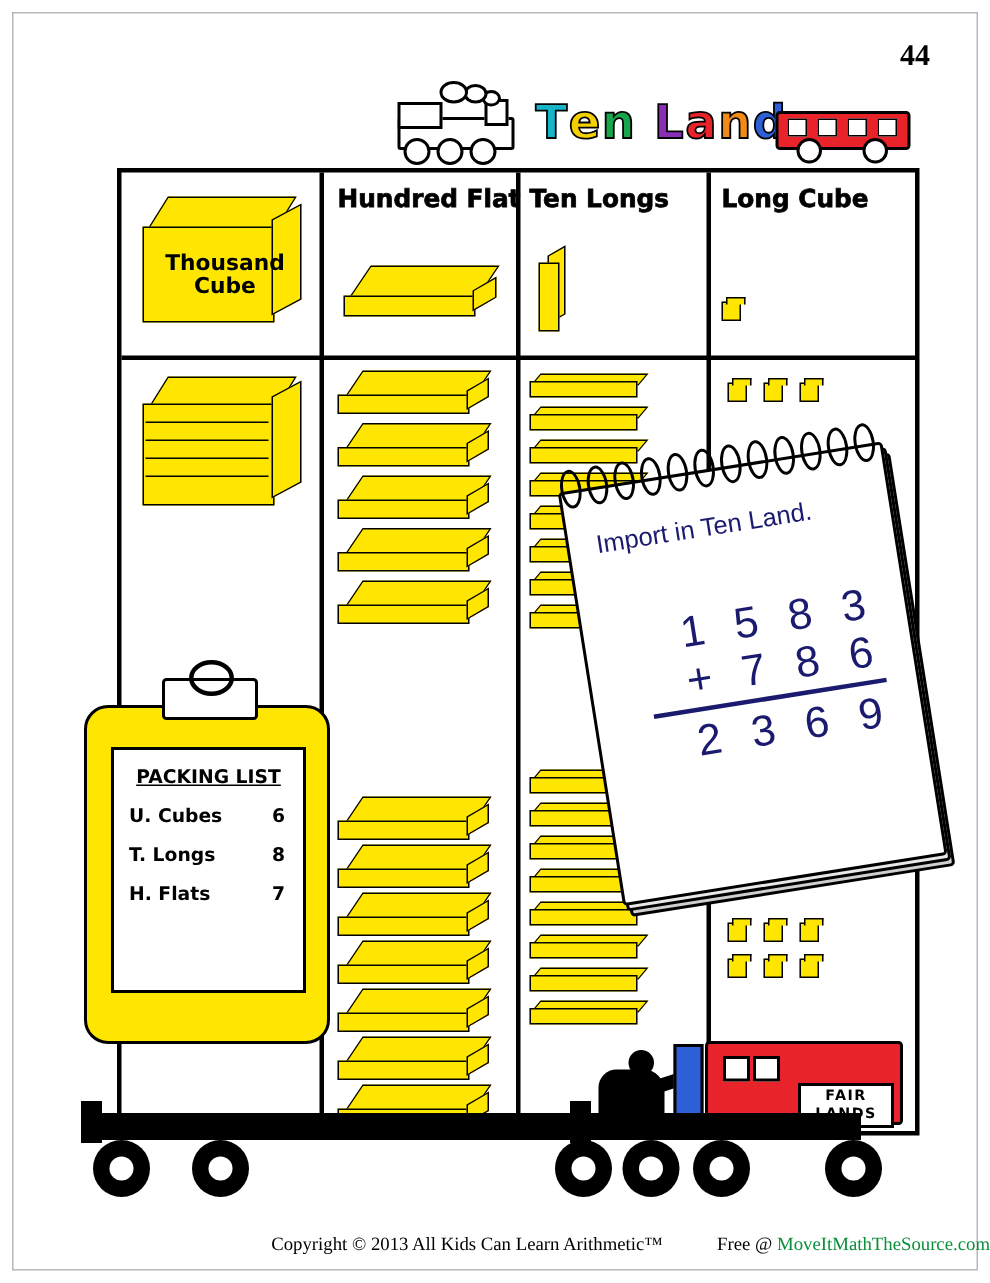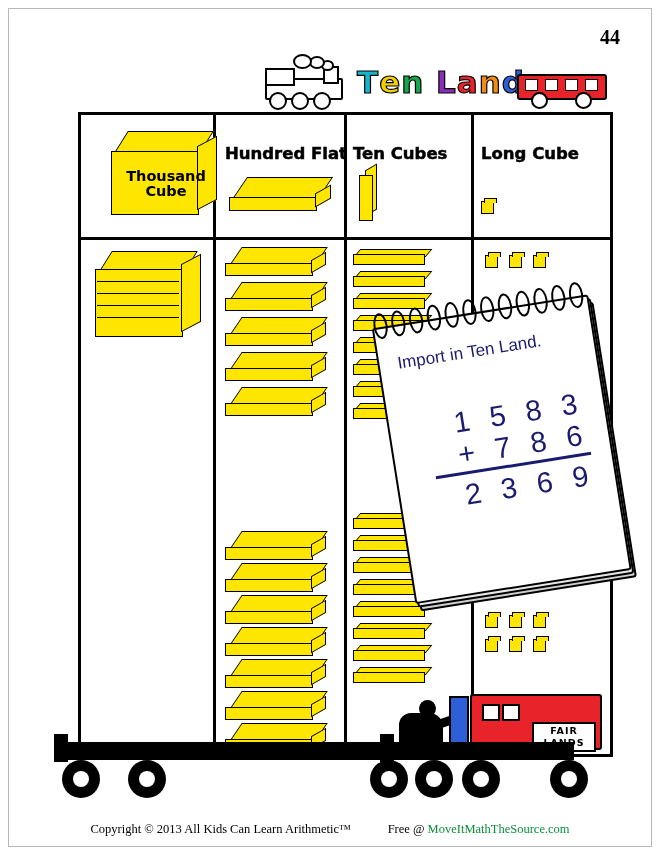--- a/index.html
+++ b/index.html
@@ -51,26 +51,26 @@
   .cab-win{position:absolute;top:11px;width:11px;height:10px;background:#fff;border:1.5px solid #000;}
   .cab-w{position:absolute;bottom:-3px;width:13px;height:13px;border:2px solid #000;border-radius:50%;background:#fff;}
 
   
   .table{position:absolute;left:78px;top:112px;width:535px;height:645px;border:3px solid #000;box-sizing:border-box;}
   .vline{position:absolute;top:0;bottom:0;width:3px;background:#000;}
   .hline{position:absolute;left:0;right:0;height:3px;background:#000;}
   .col-hd{
     position:absolute;top:8px;
     font-family:"DejaVu Sans",sans-serif;
-    font-size:16.5px;font-weight:bold;color:#000;margin-top:21px;
+    font-size:16.5px;font-weight:bold;color:#000;
     -webkit-text-stroke:0.5px #000;
   }
 
   
-  .kcube-box{position:absolute;left:14px;top:10px;width:110px;height:98px;margin-left:16px;}
+  .kcube-box{position:absolute;left:14px;top:10px;width:110px;height:98px;}
   .kcube-label{
     position:absolute;left:6px;top:44px;width:98px;text-align:center;
     font-family:"DejaVu Sans",sans-serif;font-weight:bold;font-size:14.5px;color:#000;
     line-height:15px;z-index:5;
   }
 
   
   .cube{position:absolute;}
   .cube .top{position:absolute;background:#ffe600;border:1.3px solid #000;}
   .cube .front{position:absolute;background:#ffe600;border:1.3px solid #000;}
@@ -127,21 +127,21 @@
   .sign{position:absolute;left:60px;top:26px;width:60px;height:26px;background:#fff;border:2px solid #000;}
   .sign-t{font-family:"DejaVu Sans",sans-serif;font-size:9.5px;font-weight:bold;text-align:center;line-height:11px;color:#000;padding-top:1px;letter-spacing:1px;}
   .blue-stack{position:absolute;left:409px;top:6px;width:16px;height:52px;background:#2d5fd6;border:2px solid #000;}
   .person{position:absolute;left:355px;top:10px;width:62px;height:50px;}
   .p-head{position:absolute;left:24px;top:0;width:17px;height:17px;background:#000;border-radius:50%;}
   .p-body{position:absolute;left:4px;top:13px;width:44px;height:34px;background:#000;border-radius:12px 14px 4px 4px;}
   .p-arm{position:absolute;left:38px;top:18px;width:22px;height:9px;background:#000;transform:rotate(-18deg);border-radius:4px;}
 
   
   .footer{
-    position:absolute;left:0;right:0;top:822px;text-align:center;
+    position:absolute;left:0;right:0;top:822px;text-align:right;
     font-family:"Liberation Serif",serif;font-size:12.5px;color:#000;
   }
   .footer .green{color:#0a8f3c;}
   .footer .sep{display:inline-block;width:30px;}
   .frame{position:absolute;left:8px;top:8px;right:8px;bottom:8px;border:1px solid #b8b8b8;pointer-events:none;}
 </style>
 </head>
 <body>
 
 <div class="page">
@@ -176,21 +176,21 @@
     </div>
   </div>
 
   <div class="table">
     <div class="vline" style="left:132px;"></div>
     <div class="vline" style="left:263px;"></div>
     <div class="vline" style="left:390px;"></div>
     <div class="hline" style="top:122px;"></div>
 
     <div class="col-hd" style="left:144px;">Hundred Flat</div>
-    <div class="col-hd" style="left:272px;">Ten Cubes</div>
+    <div class="col-hd" style="left:272px;">Ten Longs</div>
     <div class="col-hd" style="left:400px;">Long Cube</div>
 
     <div class="kcube-box">
       <div class="cube" style="left:0;top:6px;width:104px;height:84px;">
         <div class="top" style="left:10px;top:0;width:84px;height:20px;transform:skewX(-32deg);"></div>
         <div class="front" style="left:0;top:20px;width:86px;height:62px;"></div>
         <div class="side" style="left:86px;top:10px;width:18px;height:62px;transform:skewY(-28deg);"></div>
       </div>
       <div class="kcube-label">
         <span>Thousand</span><br>
@@ -405,20 +405,39 @@
         <div class="np-ring" style="left:96px;"></div>
       <div class="np-ring" style="left:114px;"></div>
         <div class="np-ring" style="left:132px;"></div>
       <div class="np-ring" style="left:150px;"></div>
         <div class="np-ring" style="left:168px;"></div>
       <div class="np-ring" style="left:186px;"></div>
         <div class="np-ring" style="left:204px;"></div>
     </div>
   </div>
 
+  <div class="clip">
+    <div class="clip-clip"></div>
+    <div class="clip-ring"></div>
+    <div class="clip-paper">
+      <div class="pl-title">PACKING LIST</div>
+      <div class="pl-row">
+        <span>U. Cubes</span>
+        <span>6</span>
+      </div>
+      <div class="pl-row">
+        <span>T. Longs</span>
+        <span>8</span>
+      </div>
+      <div class="pl-row">
+        <span>H. Flats</span>
+        <span>7</span>
+      </div>
+    </div>
+  </div>
 
   <div class="train">
     <div class="person">
       <div class="p-head"></div>
         <div class="p-body"></div>
         <div class="p-arm"></div>
     </div>
     <div class="blue-stack"></div>
     <div class="red-car">
       <div class="red-win" style="left:10px;"></div>

